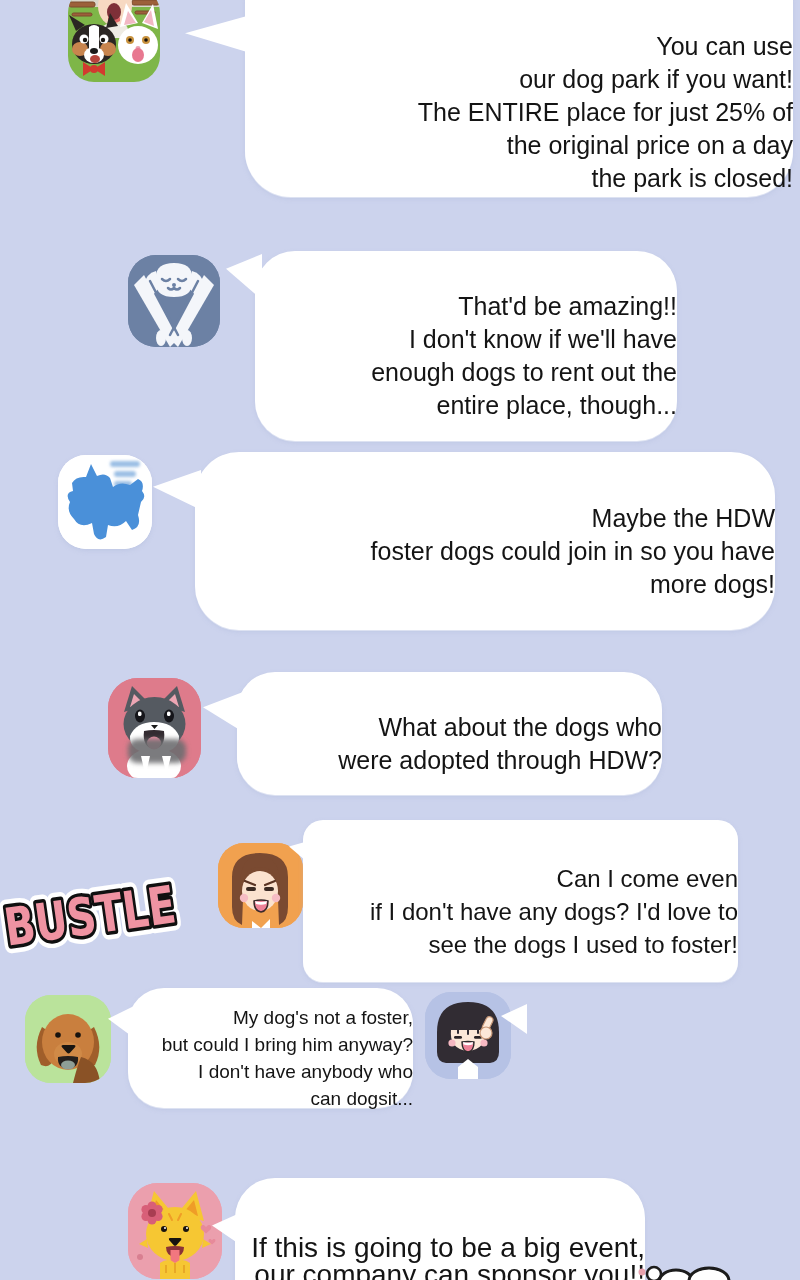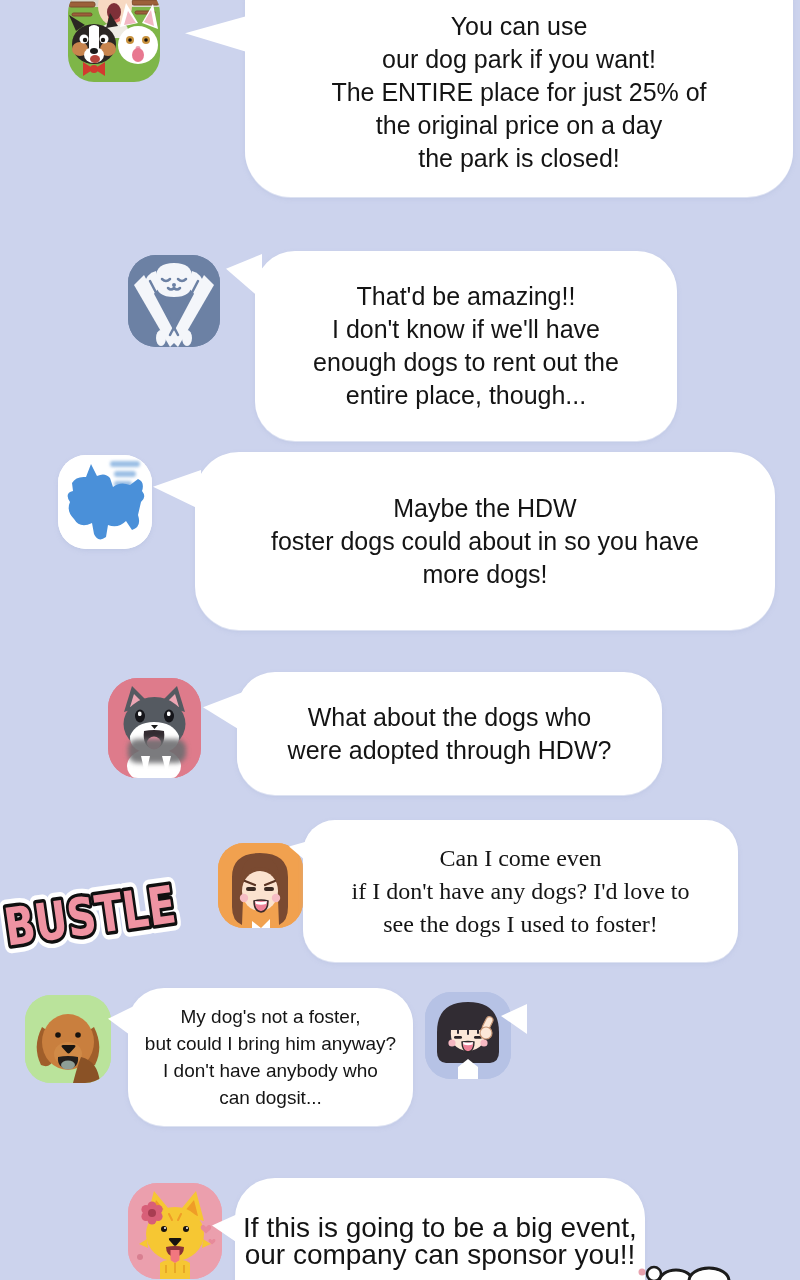--- a/index.html
+++ b/index.html
@@ -11,22 +11,23 @@
   }
   .avatar{position:absolute;overflow:hidden;z-index:1;}
   .avatar svg{display:block;width:100%;height:100%;}
   .bubble{
     position:absolute;background:#ffffff;z-index:2;
     display:flex;justify-content:center;align-items:center;
     box-shadow:0 1px 0 0 #dde2f2, 0 2px 4px rgba(170,180,215,.35);
   }
   .tail{position:absolute;background:#ffffff;z-index:3;}
   .bubble-text{
-    white-space:pre-line;text-align:center;width:100%;
+    white-space:pre-line;text-align:right;width:100%;
     color:#141414;
+    margin-top:20px;
   }
   .t25{font-size:25px;line-height:33px;}
   .t24{font-size:24px;line-height:33px;}
   .t19{font-size:19px;line-height:27px;}
   .t23{font-size:28px;line-height:27px;}
 
   
   #a1{left:68px;top:-13px;width:92px;height:95px;border-radius:26px;}
   #b1{left:245px;top:-45px;width:548px;height:242px;border-radius:46px;align-items:flex-start;padding-top:55px;box-sizing:border-box;}
   #t1{left:185px;top:16px;width:62px;height:36px;clip-path:polygon(0% 48%,100% 0%,100% 100%);}
@@ -38,25 +39,25 @@
   #a3{left:58px;top:455px;width:94px;height:94px;border-radius:28px;background:#ffffff;box-shadow:0 2px 4px rgba(170,180,215,.35);}
   #b3{left:195px;top:452px;width:580px;height:178px;border-radius:44px;}
   #t3{left:153px;top:470px;width:48px;height:40px;clip-path:polygon(0% 42%,100% 0%,100% 100%);}
   
   #a4{left:108px;top:678px;width:93px;height:100px;border-radius:30px;background:#de7b8b;}
   #b4{left:237px;top:672px;width:425px;height:123px;border-radius:38px;}
   #t4{left:203px;top:692px;width:40px;height:40px;clip-path:polygon(0% 38%,100% 0%,100% 100%);}
   
   #sfx{position:absolute;left:-6px;top:854px;width:192px;height:112px;z-index:1;}
   #a5{left:218px;top:843px;width:85px;height:85px;border-radius:26px;background:#f1a14f;}
-  #b5{left:303px;top:820px;width:435px;height:142px;border-radius:32px;font-family:Liberation Serif, serif;}
+  #b5{left:303px;top:820px;width:435px;height:162px;border-radius:20px;}
   #t5{left:289px;top:838px;width:30px;height:34px;clip-path:polygon(0% 25%,100% 0%,100% 100%);}
   
   #a6{left:25px;top:995px;width:86px;height:88px;border-radius:26px;background:#bae39b;}
-  #b6{left:128px;top:988px;width:285px;height:138px;border-radius:36px;}
+  #b6{left:128px;top:988px;width:285px;height:120px;border-radius:36px;}
   #t6{left:108px;top:1006px;width:26px;height:32px;clip-path:polygon(0% 40%,100% 0%,100% 100%);}
   
   #a7{left:425px;top:992px;width:86px;height:87px;border-radius:26px;background:#b6c2e5;}
   #b7{left:520px;top:987px;width:273px;height:122px;border-radius:34px;}
   #t7{left:501px;top:1004px;width:26px;height:30px;clip-path:polygon(0% 40%,100% 0%,100% 100%);}
   
   #a8{left:128px;top:1183px;width:94px;height:96px;border-radius:30px;background:#eb9fad;}
   #b8{left:235px;top:1178px;width:410px;height:150px;border-radius:40px;align-items:flex-start;padding-top:36px;box-sizing:border-box;}
   #t8{left:212px;top:1212px;width:30px;height:34px;clip-path:polygon(0% 40%,100% 0%,100% 100%);}
   #doodle{position:absolute;left:578px;top:1256px;width:175px;height:24px;z-index:4;}
@@ -164,21 +165,21 @@
         <rect x="56" y="16" width="22" height="6" rx="3"></rect>
         <rect x="56" y="26" width="18" height="6" rx="3"></rect>
         <rect x="58" y="36" width="12" height="6" rx="3"></rect>
       </g>
       <path fill="#4a90d9" d="M28 22 L33 9 L39 21 Q47 17 52 23 L55 32 Q62 26 72 30 L80 24 Q87 27 84 36 Q89 42 83 47 L80 60 Q84 72 74 75 L68 66 Q60 74 50 70 L48 82 Q40 88 36 79 L34 68 Q22 74 16 64 Q8 56 12 47 Q6 38 15 36 L14 28 Q18 21 28 22 Z"></path>
     </svg>
   </div>
   <div class="tail" id="t3"></div>
   <div class="bubble" id="b3">
     <div class="bubble-text t25">Maybe the HDW
-foster dogs could about in so you have
+foster dogs could join in so you have
 more dogs!</div>
   </div>
 
   <div class="avatar" id="a4" title="gray-puppy">
     <svg viewBox="0 0 93 100">
       <defs>
           <filter id="blur4" x="-50%" y="-50%" width="200%" height="200%">
             <feGaussianBlur stdDeviation="2.4"></feGaussianBlur>
           </filter>
         </defs>

